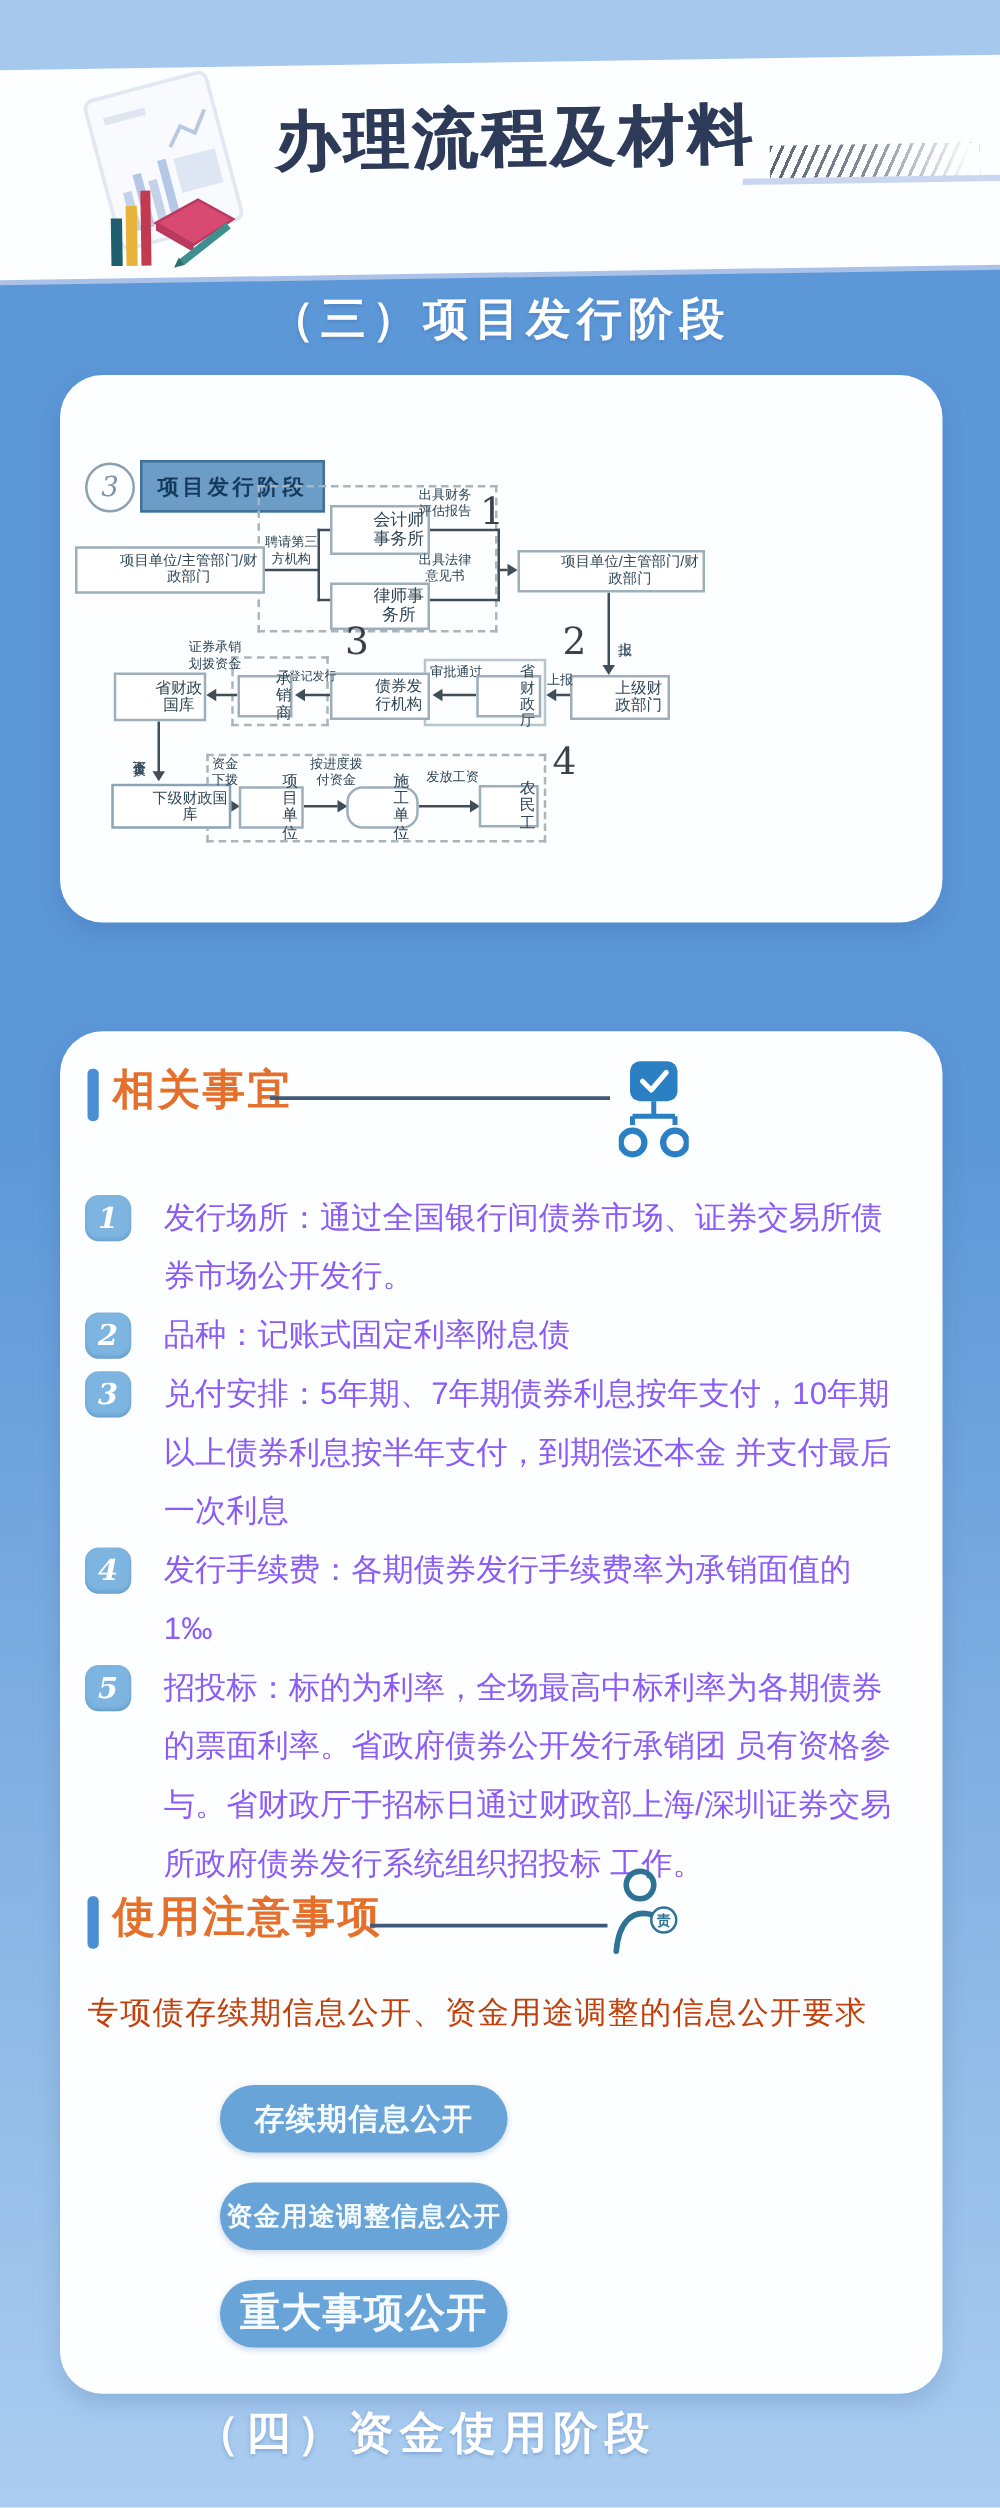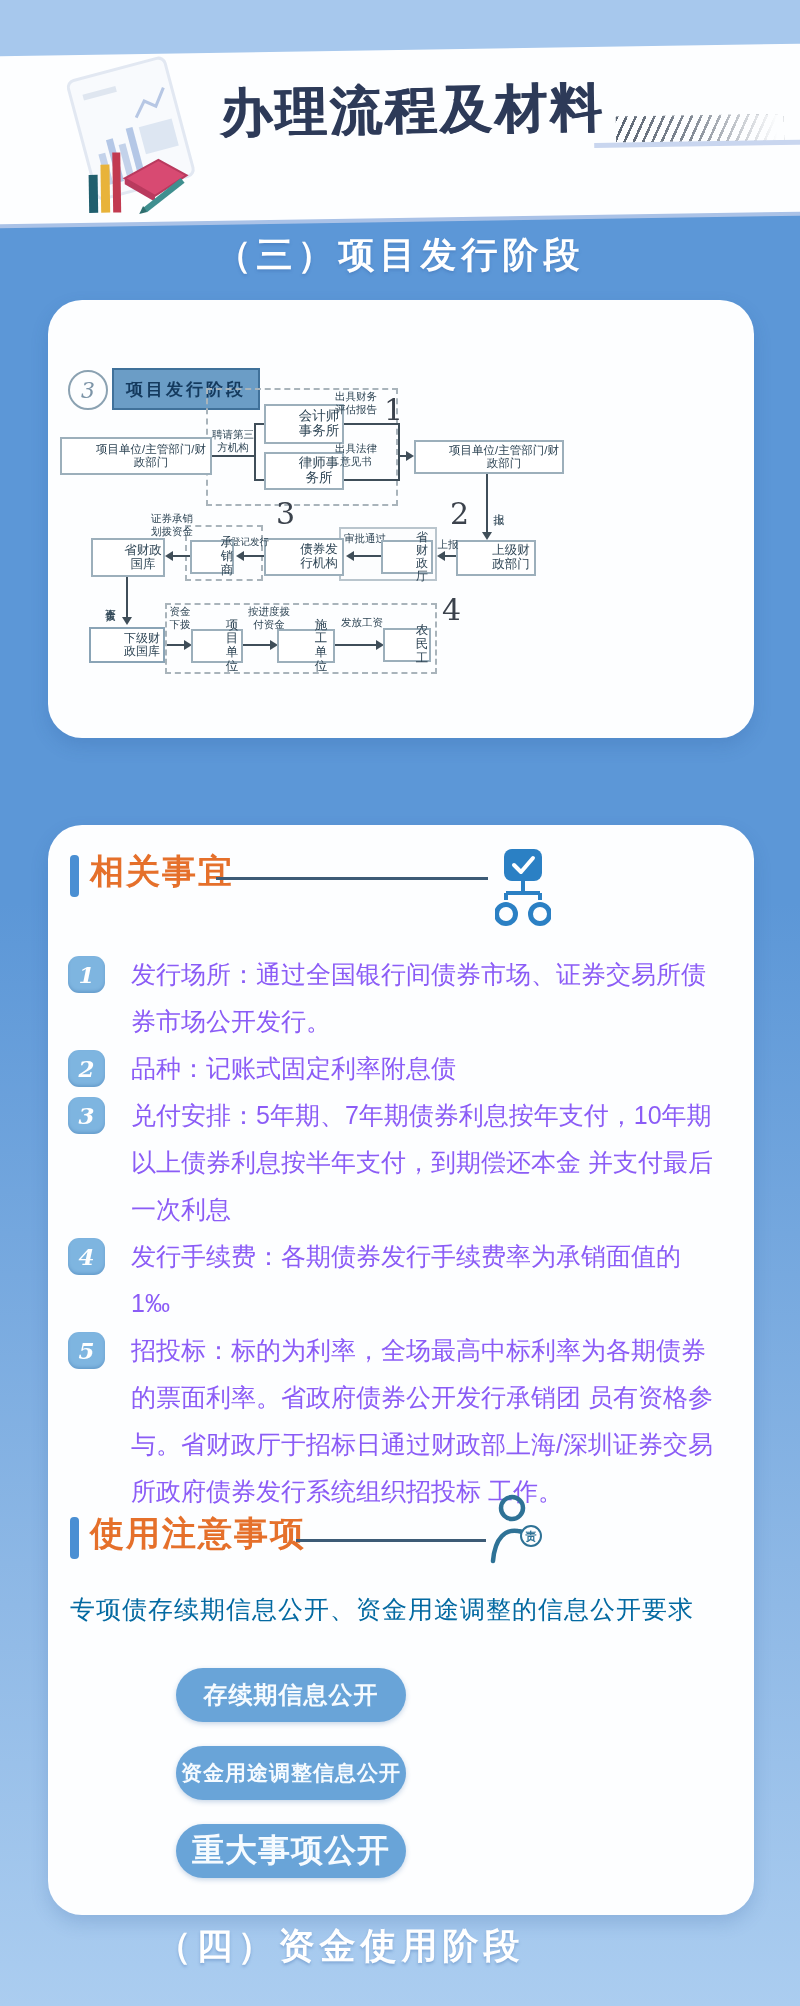--- a/index.html
+++ b/index.html
@@ -53,21 +53,21 @@
   .hbar{position:absolute;width:9px;height:42px;background:#4a8fd3;border-radius:4px;}
   .htitle{position:absolute;font-size:34px;font-weight:900;color:#e5702b;letter-spacing:2px;white-space:nowrap;}
   .hrule{position:absolute;height:2.5px;background:#3d5b76;}
   .items{position:absolute;left:20px;top:126px;width:668px;}
   .item{display:flex;gap:26px;align-items:flex-start;}
   .badge{flex-shrink:0;width:37px;height:37px;margin-top:5px;border-radius:11px;background:#7eb5e0;
     color:#ffffff;font:italic bold 23px "DejaVu Serif",serif;
     display:flex;align-items:center;justify-content:center;
     box-shadow:inset 0 -2px 3px rgba(40,90,150,.25);}
   .itext{width:585px;font-size:25px;line-height:47px;color:#8b5cf6;}
-  .subtitle{position:absolute;left:22px;top:768px;font-size:25px;color:#0369a1;letter-spacing:1px;}
+  .subtitle{position:absolute;left:22px;top:768px;font-size:25px;color:#c2410c;letter-spacing:1px;}
   .pill{position:absolute;left:128px;width:230px;height:54px;border-radius:27px;background:#69a4d8;
     color:#f6fbff;font-weight:bold;display:flex;align-items:center;justify-content:center;
     letter-spacing:1px;cursor:pointer;box-shadow:0 2px 5px rgba(45,95,160,.25);}
   .resp-badge{position:absolute;left:472px;top:700px;width:22px;height:22px;border-radius:50%;
     border:2.5px solid #2e7296;color:#2e7296;font-size:11px;font-weight:bold;background:#fff;
     display:flex;align-items:center;justify-content:center;box-sizing:border-box;}
 </style>
 </head>
 <body>
 
@@ -120,21 +120,21 @@
     <div class="hline" style="left:296px;top:179px;width:56px;"></div>
     <div class="vline" style="left:350px;top:123px;height:58px;"></div>
     <div class="hline" style="left:350px;top:155px;width:8px;"></div>
     <div class="ah r" style="left:358px;top:151px;"></div>
     <div class="vline" style="left:438px;top:174px;height:60px;"></div>
     <div class="ah d" style="left:434px;top:232px;"></div>
 
     <div class="fbox" style="left:12px;top:137px;width:152px;height:38px;font-size:11.5px;">项目单位/主管部门/财政部门</div>
     <div class="flab" style="left:162px;top:128px;width:46px;">聘请第三方机构</div>
     <div class="fbox" style="left:216px;top:104px;width:80px;height:40px;font-size:13.5px;">会计师事务所</div>
-    <div class="fbox" style="left:216px;top:152px;width:80px;height:38px;font-size:13.5px;">律师事务所</div>
+    <div class="fbox" style="left:216px;top:166px;width:80px;height:38px;font-size:13.5px;">律师事务所</div>
     <div class="flab" style="left:284px;top:90px;width:48px;">出具财务评估报告</div>
     <div class="flab" style="left:284px;top:142px;width:48px;">出具法律意见书</div>
     <div class="fnum" style="left:336px;top:92px;">1</div>
     <div class="fbox" style="left:366px;top:140px;width:150px;height:34px;font-size:11.5px;">项目单位/主管部门/财政部门</div>
     <div class="flab vtext" style="left:444px;top:184px;height:44px;font-size:11px;">上报</div>
 
     <div class="ah l" style="left:389px;top:251px;"></div>
     <div class="hline" style="left:396px;top:255px;width:12px;"></div>
     <div class="ah l" style="left:298px;top:251px;"></div>
     <div class="hline" style="left:305px;top:255px;width:28px;"></div>
@@ -158,25 +158,25 @@
     <div class="fbox" style="left:43px;top:238px;width:74px;height:39px;font-size:12.5px;">省财政国库</div>
     <div class="flab vtext" style="left:56px;top:280px;height:44px;letter-spacing:1px;">资金下拨</div>
 
     <div class="hline" style="left:119px;top:344px;width:17px;"></div>
     <div class="ah r" style="left:136px;top:340px;"></div>
     <div class="hline" style="left:195px;top:344px;width:27px;"></div>
     <div class="ah r" style="left:222px;top:340px;"></div>
     <div class="hline" style="left:287px;top:344px;width:41px;"></div>
     <div class="ah r" style="left:328px;top:340px;"></div>
 
-    <div class="fbox" style="left:41px;top:327px;width:76px;height:36px;font-size:12px;border-width:2.5px;border-color:#8aa4b6;">下级财政国库</div>
+    <div class="fbox" style="left:41px;top:327px;width:96px;height:36px;font-size:12px;border-width:2.5px;border-color:#8aa4b6;">下级财政国库</div>
     <div class="flab" style="left:119px;top:305px;width:26px;">资金下拨</div>
     <div class="fbox" style="left:143px;top:329px;width:52px;height:34px;">项目单位</div>
     <div class="flab" style="left:197px;top:305px;width:48px;">按进度拨付资金</div>
-    <div class="fbox" style="left:229px;top:329px;width:58px;height:34px;">施工单位</div>
+    <div class="fbox" style="left:229px;top:329px;width:58px;height:34px;border-radius:13px;">施工单位</div>
     <div class="flab" style="left:292px;top:316px;width:44px;">发放工资</div>
     <div class="fbox" style="left:335px;top:328px;width:48px;height:34px;">农民工</div>
     <div class="fnum" style="left:394px;top:292px;">4</div>
   </div>
 
   <div class="card card2">
 
     <div class="hbar" style="left:22px;top:30px;"></div>
     <div class="htitle" style="left:42px;top:24px;">相关事宜</div>
     <div class="hrule" style="left:168px;top:52px;width:272px;"></div>

